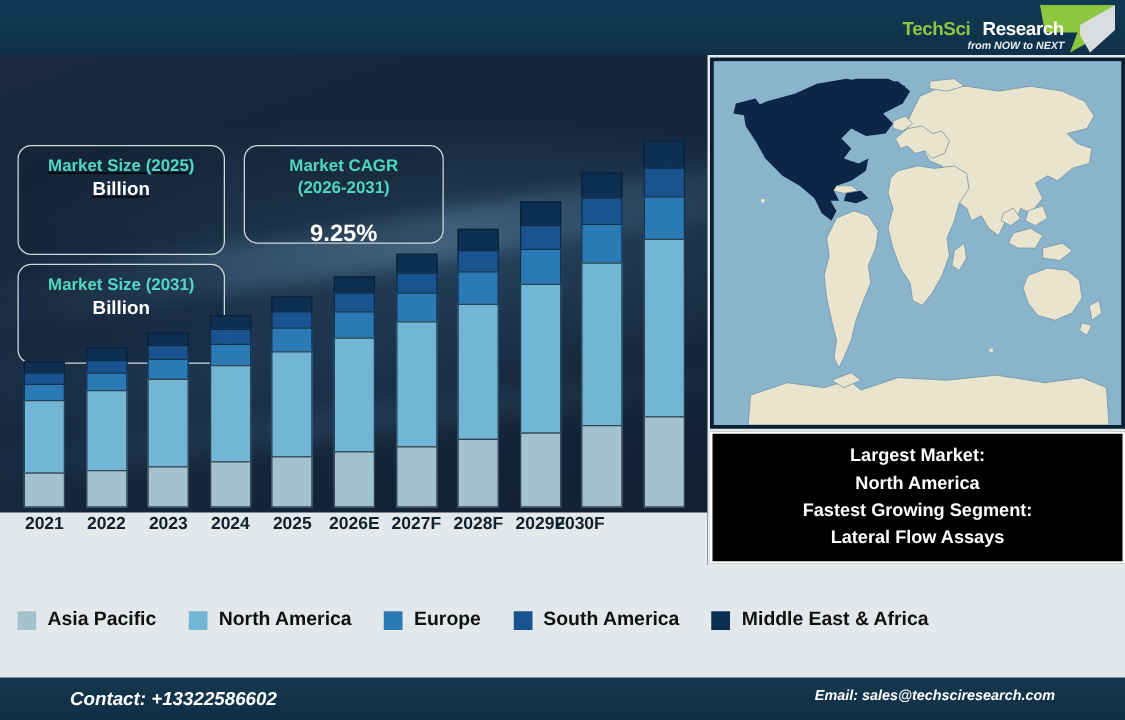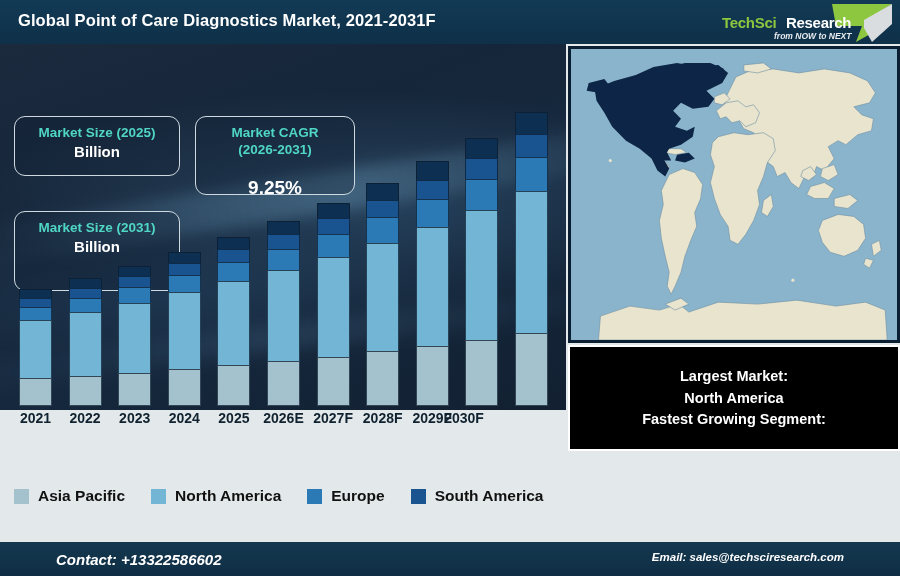--- a/index.html
+++ b/index.html
@@ -58,21 +58,21 @@
     position:absolute;
     border:1.4px solid #cfd9e0;
     border-radius:11px;
     background:rgba(18,34,52,.30);
     text-align:center;
     padding:8px 10px;
   }
   .stat-label { color:#4fd6c4; font-size:13.5px; font-weight:bold; line-height:1.25; }
   .stat-value { color:#ffffff; font-size:16px; font-weight:bold; line-height:1.45; margin-top:3px;}
   .stat-unit  { color:#ffffff; font-size:15px; font-weight:bold; line-height:1.35; }
-  #box-size2025 { left:14px;  top:72px;  width:166px; height:60px; }
+  #box-size2025 { left:14px;  top:72px;  width:166px; height:88px;text-decoration:underline; }
   #box-cagr     { left:195px; top:72px;  width:160px; height:79px; }
   #box-size2031 { left:14px;  top:167px; width:166px; height:80px; }
   #box-cagr .stat-value { font-size:19px; margin-top:15px; }
 
   
   .plot { position:absolute; left:0; top:0; width:566px; height:408px; }
   .bar {
     position:absolute; bottom:46px; width:33px;
     display:flex; flex-direction:column; justify-content:flex-end;
   }
@@ -131,21 +131,20 @@
     position:absolute; right:56px; top:9px;
     color:#ffffff; font-size:11.5px; font-style:italic; font-weight:bold;
   }
 </style>
 </head>
 <body>
 
 <div id="page">
 
   <div class="header">
-    <div class="header-title">Global Point of Care Diagnostics Market, 2021-2031F</div>
     <div class="logo">
       <svg viewBox="0 0 180 42" width="180" height="42" xmlns="http://www.w3.org/2000/svg">
         <polygon points="118,2 178,2 150,20 178,20 142,40 148,24 122,24" fill="#8dc63f"></polygon>
         <polygon points="150,18 178,2 178,22 158,40 150,26" fill="#d9dde0"></polygon>
         <text x="8" y="26" font-family="Liberation Sans, sans-serif" font-size="15" font-weight="bold" fill="#8dc63f" letter-spacing="-0.3">TechSci</text>
         <text x="72" y="26" font-family="Liberation Sans, sans-serif" font-size="15" font-weight="bold" fill="#ffffff" letter-spacing="-0.3">Research</text>
         <text x="60" y="37" font-family="Liberation Sans, sans-serif" font-size="8.5" font-style="italic" font-weight="bold" fill="#e9edf0">from NOW to NEXT</text>
       </svg>
     </div>
   </div>
@@ -308,38 +307,43 @@
         <path fill="#0d2546" d="M108,106 L120,104 L126,110 L116,114 L106,112 Z"></path>
         <path fill="#0d2546" d="M86,102 L98,104 L102,112 L92,112 Z"></path>
       </svg>
     </div>
   </div>
 
   <div class="callout">
     <div>Largest Market:</div>
     <div>North America</div>
     <div>Fastest Growing Segment:</div>
+    <div>Lateral Flow Assays</div>
   </div>
 
   <div class="legend" id="legend">
       <div class="legend-item">
         <span class="swatch" style="background: rgb(164, 194, 206);"></span>
         <span class="lbl">Asia Pacific</span>
       </div>
       <div class="legend-item">
         <span class="swatch" style="background: rgb(114, 181, 212);"></span>
         <span class="lbl">North America</span>
       </div>
       <div class="legend-item">
         <span class="swatch" style="background: rgb(43, 122, 181);"></span>
         <span class="lbl">Europe</span>
       </div>
       <div class="legend-item">
         <span class="swatch" style="background: rgb(26, 84, 144);"></span>
         <span class="lbl">South America</span>
+      </div>
+      <div class="legend-item">
+        <span class="swatch" style="background: rgb(13, 47, 82);"></span>
+        <span class="lbl">Middle East &amp; Africa</span>
       </div>
     </div>
 
   <div class="footer">
     <div class="contact">Contact: +13322586602</div>
     <div class="email">Email: sales@techsciresearch.com</div>
   </div>
 
 </div>
 

